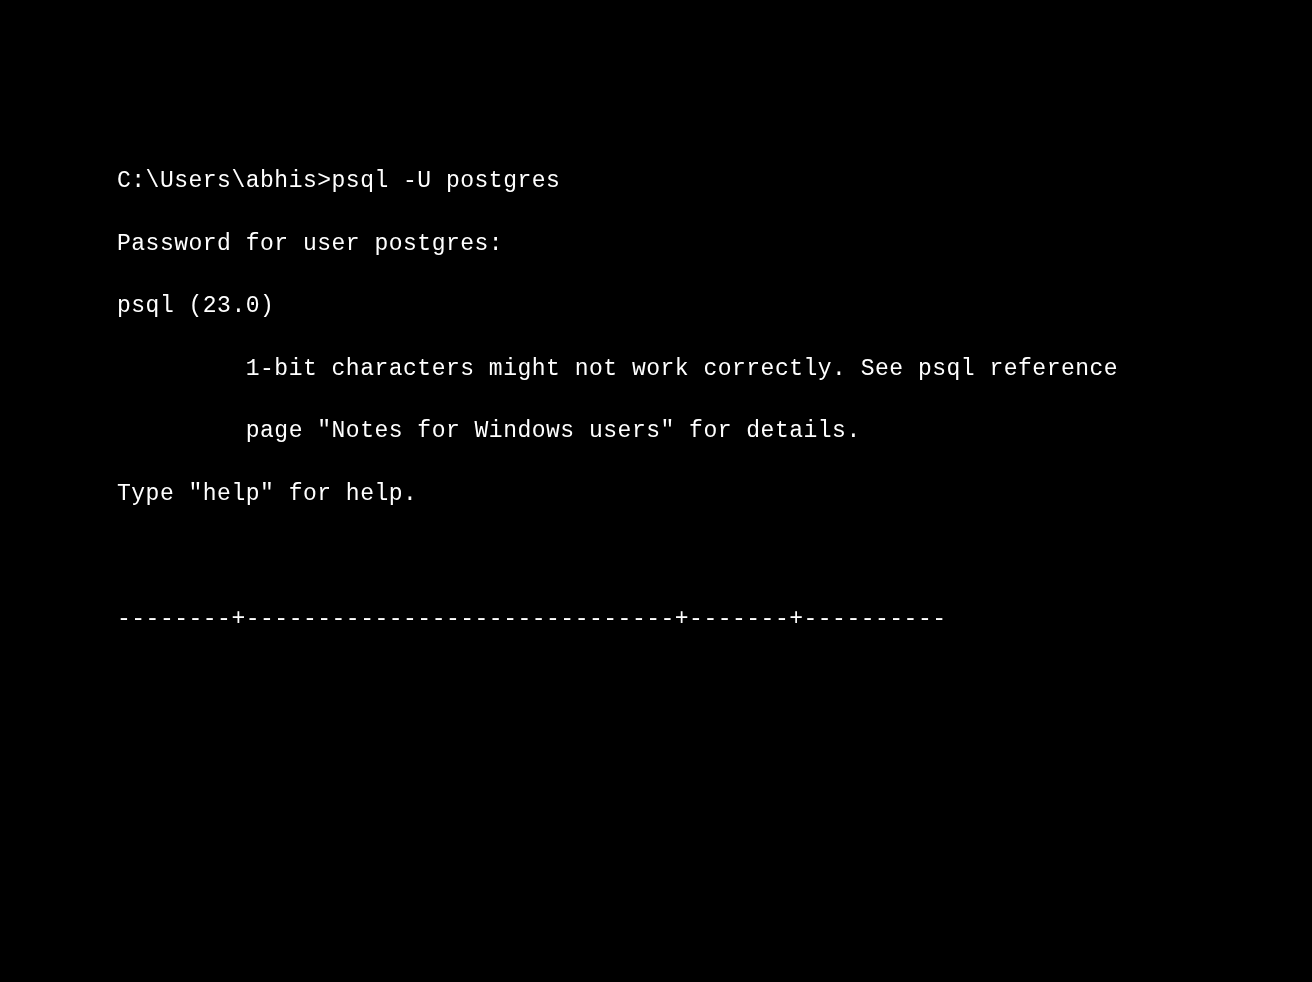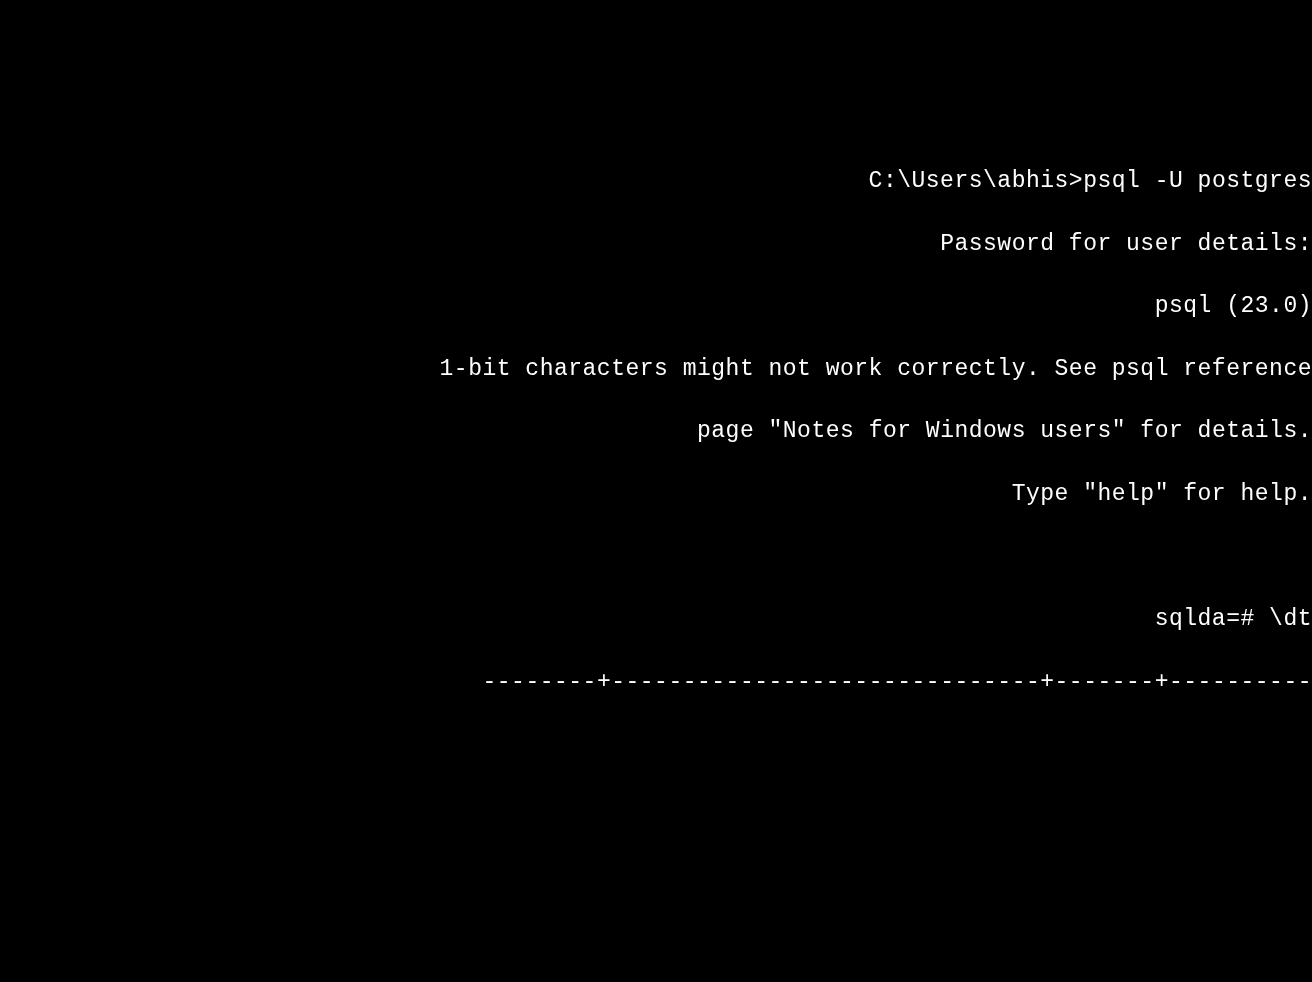--- a/index.html
+++ b/index.html
@@ -18,37 +18,35 @@
       height: 982px;
       overflow: hidden;
       white-space: pre;
       letter-spacing: 0.5px;
     }
     .terminal {
       padding: 10px 0 0 117px;
     }
     .line {
       display: block;
-      text-align: right;
     }
   </style>
 </head>
 <body>
 
 
 
 <div class="terminal">
 <span class="line"><span>C:\Users\abhis&gt;</span><span>psql -U postgres</span></span>
-<span class="line">Password for user details:</span>
+<span class="line">Password for user postgres:</span>
 <span class="line">psql (23.0)</span>
 <span class="line">         1-bit characters might not work correctly. See psql reference</span>
 <span class="line">         page "Notes for Windows users" for details.</span>
 <span class="line">Type "help" for help.</span>
 <span class="line"> </span>
-<span class="line"><span>sqlda=# </span><span>\dt</span></span>
 <span class="line">--------+------------------------------+-------+----------</span>
 
 
 
 
 
 
 
 
 

